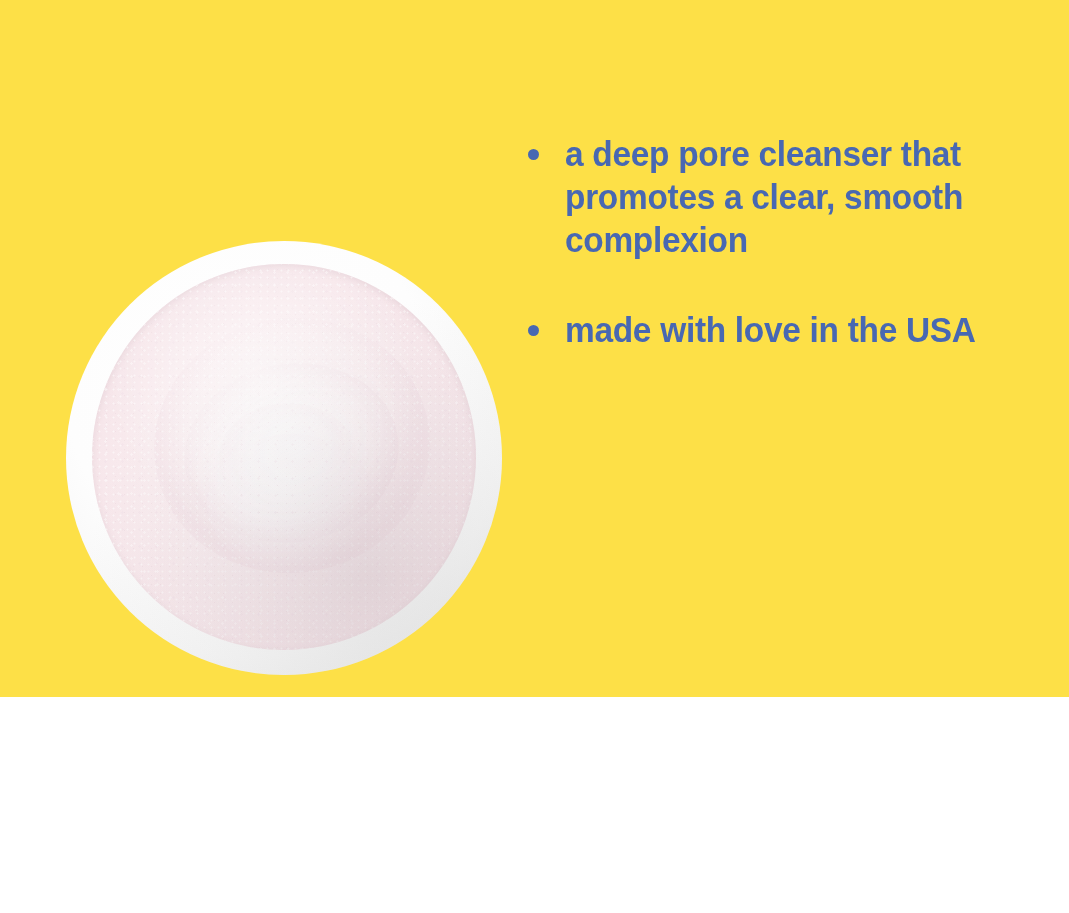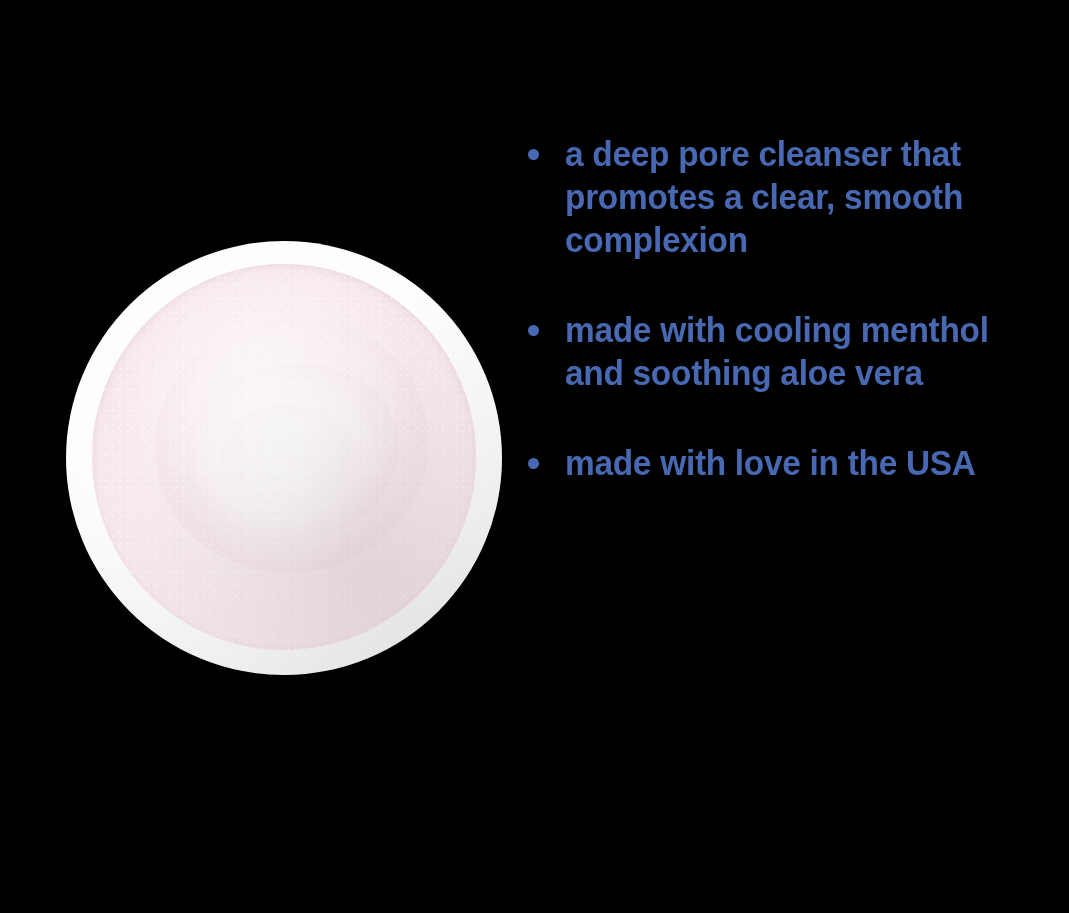--- a/index.html
+++ b/index.html
@@ -9,22 +9,22 @@
     width: 1069px;
     height: 913px;
     background: #ffffff;
     font-family: "Liberation Sans", sans-serif;
     overflow: hidden;
   }
 
   #page {
     position: relative;
     width: 1069px;
-    height: 913px;
-    background: #000000;
+    height: 697px;
+    background: #fde047;
   }
 
   
   #product-image {
     position: absolute;
     left: 66px;
     top: 241px;
     width: 436px;
     height: 434px;
   }
@@ -202,25 +202,20 @@
   <ul id="feature-list" style="list-style:none;">
 
     <li class="feature-item">
       <span class="bullet-dot"></span>
       <span class="feature-text">a deep pore cleanser that
 promotes a clear, smooth
 complexion</span>
     </li>
 
 
-    <li class="feature-item">
-      <span class="bullet-dot"></span>
-      <span class="feature-text">made with cooling menthol
-and soothing aloe vera</span>
-    </li>
 
     <li class="feature-item">
       <span class="bullet-dot"></span>
       <span class="feature-text">made with love in the USA</span>
     </li>
 
   </ul>
 
 </div>
 

